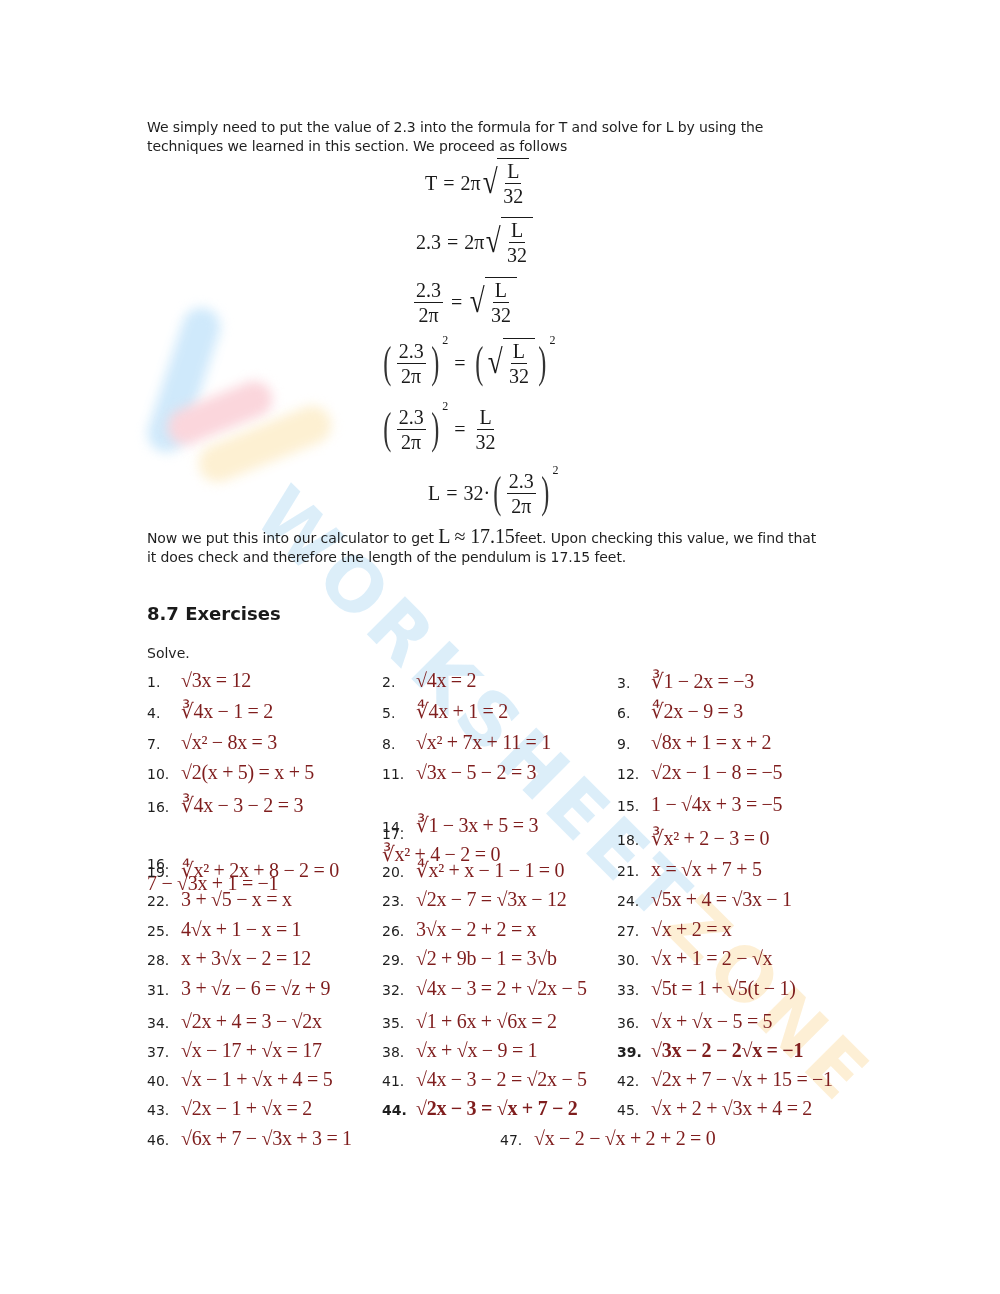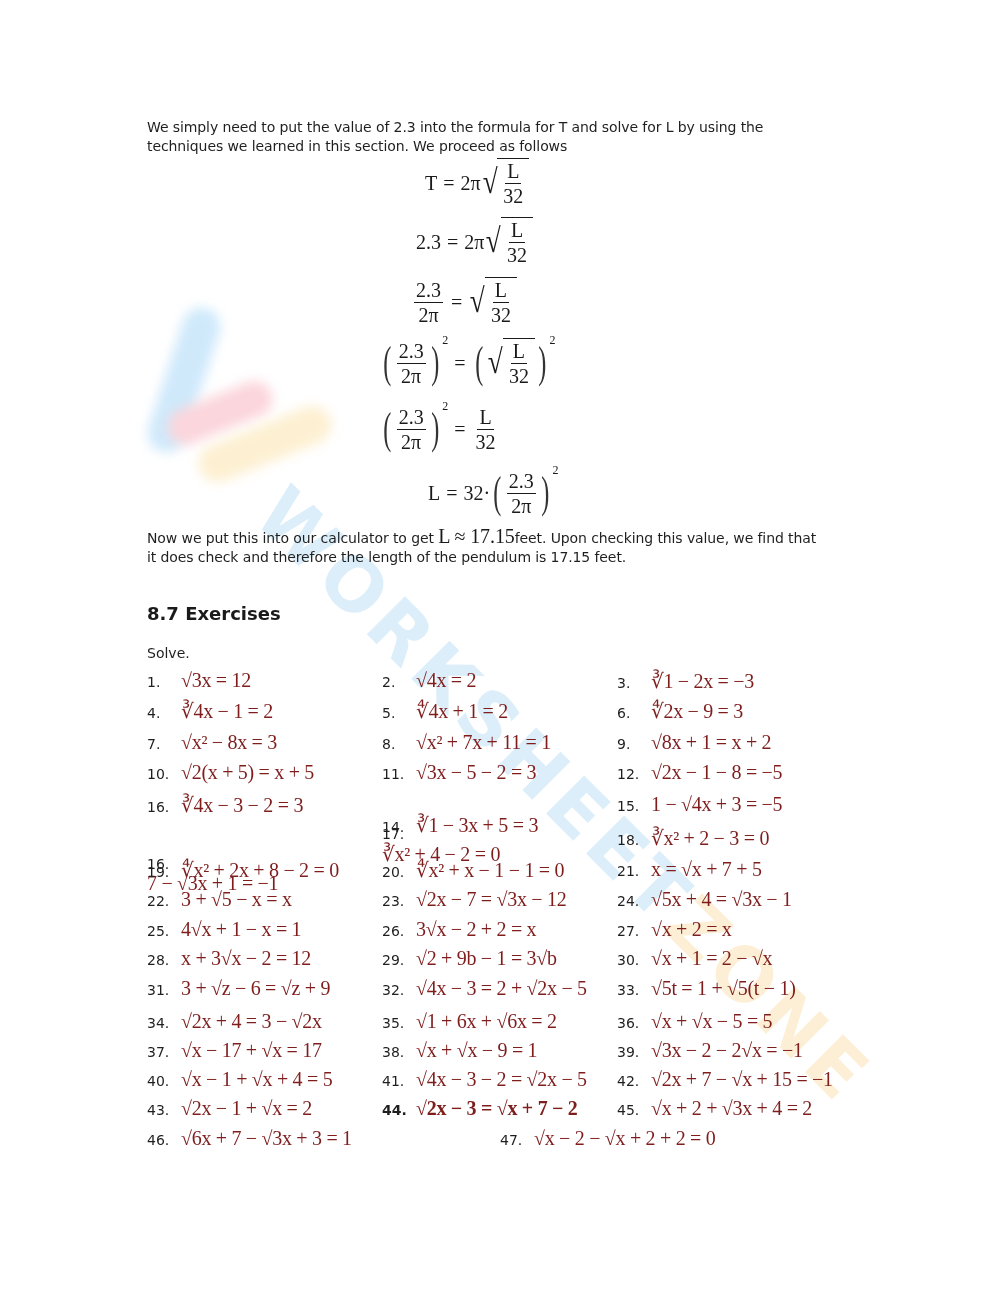--- a/index.html
+++ b/index.html
@@ -307,21 +307,21 @@
         <span class="expr">√x + √x − 5 = 5</span>
       </div>
       <div class="ex" style="left: 147px; top: 1039px;">
         <span class="num">37.</span>
         <span class="expr">√x − 17 + √x = 17</span>
       </div>
       <div class="ex" style="left: 382px; top: 1039px;">
         <span class="num">38.</span>
         <span class="expr">√x + √x − 9 = 1</span>
       </div>
-      <div class="ex" style="left: 617px; top: 1039px;">
+      <div class="ex" style="left: 617px; top: 1039px; font-weight: bold;">
         <span class="num">39.</span>
         <span class="expr">√3x − 2 − 2√x = −1</span>
       </div>
       <div class="ex" style="left: 147px; top: 1068px;">
         <span class="num">40.</span>
         <span class="expr">√x − 1 + √x + 4 = 5</span>
       </div>
       <div class="ex" style="left: 382px; top: 1068px;">
         <span class="num">41.</span>
         <span class="expr">√4x − 3 − 2 = √2x − 5</span>

